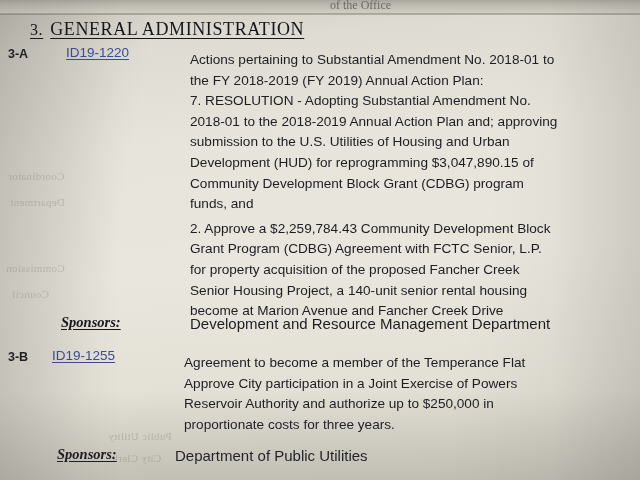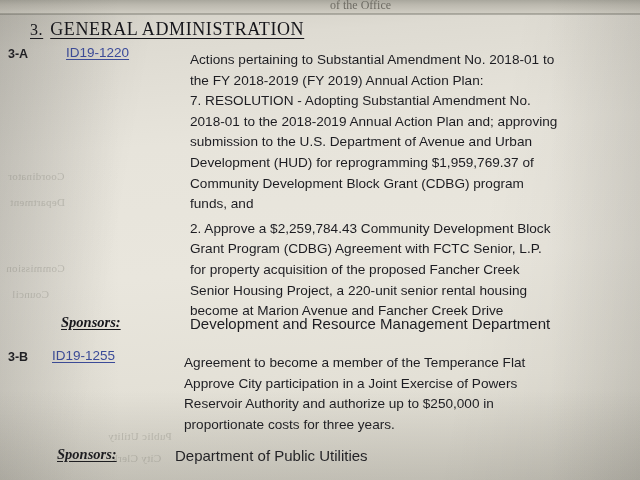--- a/index.html
+++ b/index.html
@@ -171,28 +171,28 @@
     </div>
 
     <div class="item-code" style="left:8px; top:47px;">3-A</div>
     <a class="item-link" href="#" style="left:66px; top:45px;">ID19-1220</a>
 
     <div class="body-block" style="left:190px; top:50px;">
       <span class="ln">Actions pertaining to Substantial Amendment No. 2018-01 to</span>
       <span class="ln">the FY 2018-2019 (FY 2019) Annual Action Plan:</span>
       <span class="ln">7.  RESOLUTION - Adopting Substantial Amendment No.</span>
       <span class="ln">2018-01 to the 2018-2019 Annual Action Plan and; approving</span>
-      <span class="ln">submission to the U.S. Department of Avenue and Urban</span>
-      <span class="ln">Development (HUD) for reprogramming $1,959,769.37 of</span>
+      <span class="ln">submission to the U.S. Utilities of Housing and Urban</span>
+      <span class="ln">Development (HUD) for reprogramming $3,047,890.15 of</span>
       <span class="ln">Community Development Block Grant (CDBG) program</span>
       <span class="ln">funds, and</span>
       <span class="ln" style="padding-top:4px;">2.  Approve a $2,259,784.43 Community Development Block</span>
       <span class="ln">Grant Program (CDBG) Agreement with FCTC Senior, L.P.</span>
       <span class="ln">for property acquisition of the proposed Fancher Creek</span>
-      <span class="ln">Senior Housing Project, a 220-unit senior rental housing</span>
+      <span class="ln">Senior Housing Project, a 140-unit senior rental housing</span>
       <span class="ln">become at Marion Avenue and Fancher Creek Drive</span>
     </div>
 
     <div class="sponsors-label" style="left:61px; top:314px;">Sponsors:</div>
     <div class="sponsors-value" style="left:190px; top:315px;">Development and Resource Management Department</div>
 
     <div class="item-code" style="left:8px; top:350px;">3-B</div>
     <a class="item-link" href="#" style="left:52px; top:348px;">ID19-1255</a>
 
     <div class="body-block" style="left:184px; top:353px;">

